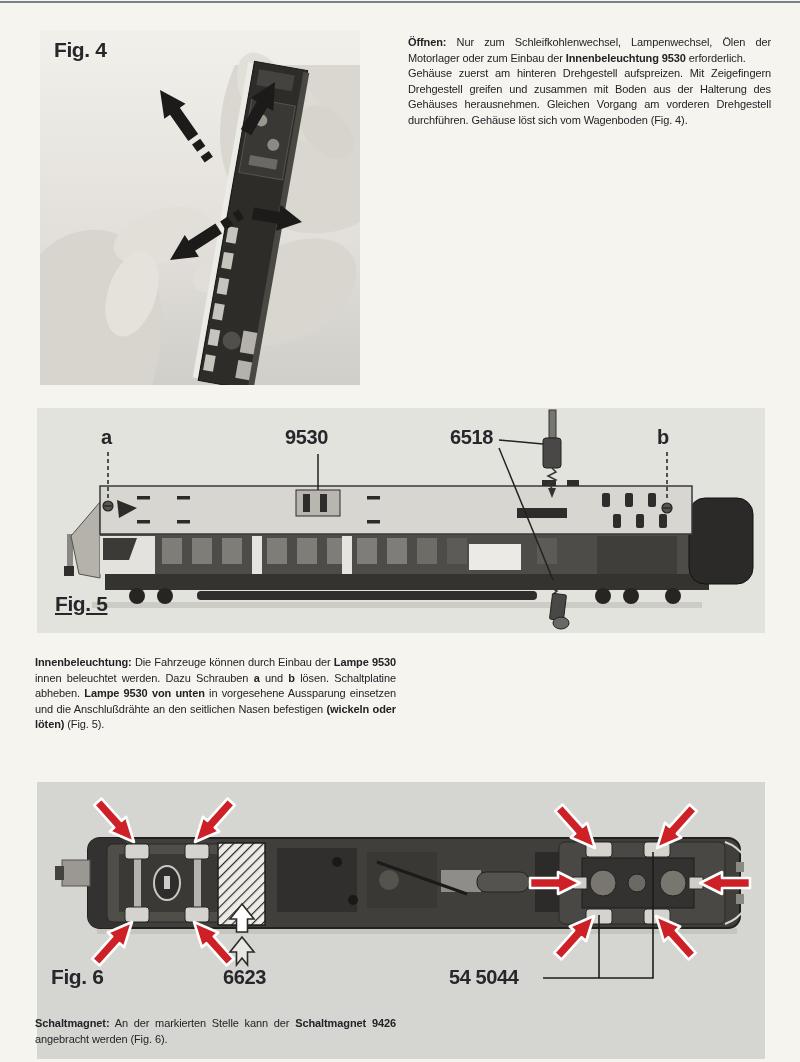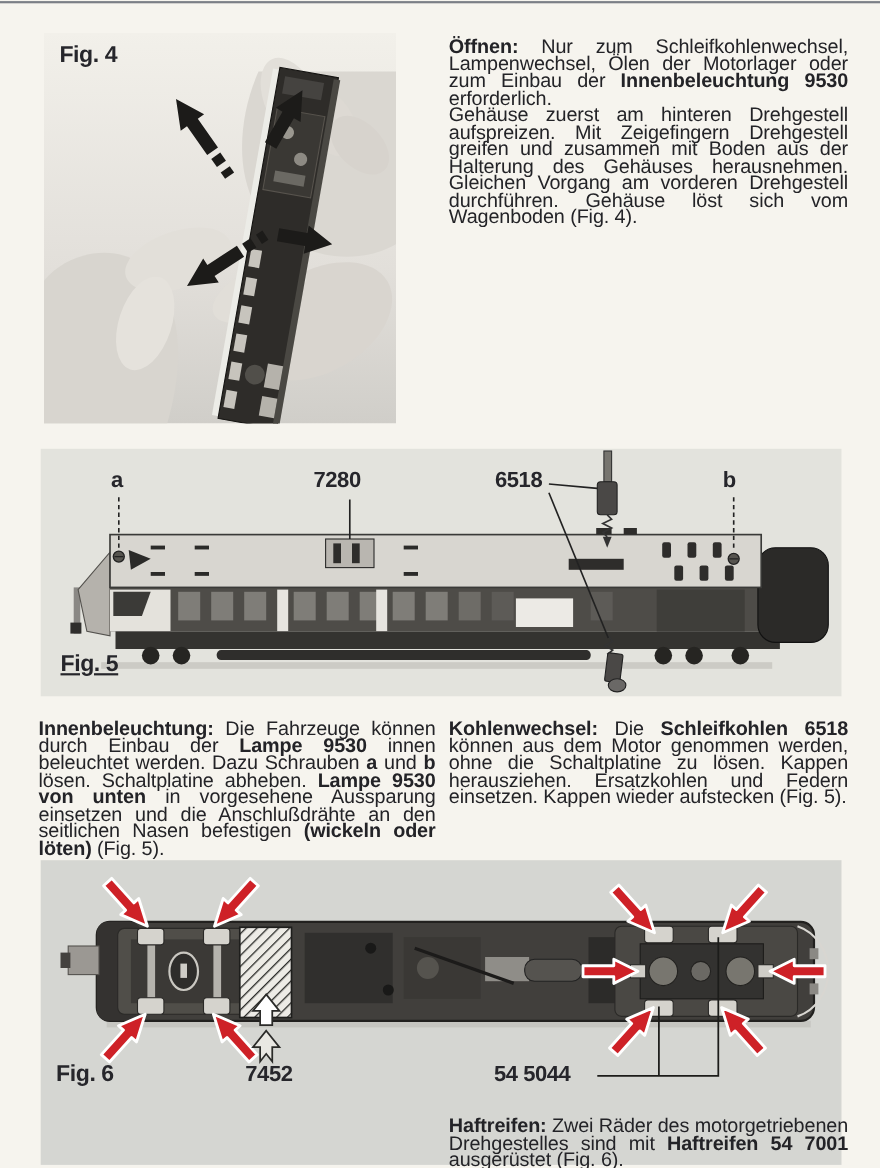--- a/index.html
+++ b/index.html
@@ -8,21 +8,21 @@
   }
   *{margin:0;padding:0;box-sizing:border-box;}
   body{background:#888;}
   .page{
     position:relative;width:800px;height:1062px;margin:0 auto;
     background:var(--paper);overflow:hidden;
     font-family:"Liberation Sans","DejaVu Sans",sans-serif;color:var(--ink);
   }
   .top-rule{position:absolute;left:0;top:1px;width:800px;height:2px;background:#7b7f86;}
   .textblock{
-    position:absolute;font-size:18px;line-height:15.5px;text-align:justify;
+    position:absolute;font-size:11px;line-height:15.5px;text-align:justify;
     white-space:pre-line;letter-spacing:-0.1px;color:var(--ink);
   }
   .textblock b{font-weight:700;}
   .figlabel{
     position:absolute;font-weight:700;font-size:21px;letter-spacing:-0.4px;color:#26262b;
   }
   .partlabel{
     position:absolute;font-weight:700;font-size:20px;letter-spacing:-0.4px;color:#26262b;
   }
   .panel{position:absolute;}
@@ -198,28 +198,27 @@
 
       <g stroke="#222" stroke-width="1.5">
         <line x1="71" y1="44" x2="71" y2="90" stroke-dasharray="4 3"></line>
         <line x1="630" y1="44" x2="630" y2="92" stroke-dasharray="4 3"></line>
         <line x1="281" y1="46" x2="281" y2="82"></line>
         <line x1="462" y1="32" x2="506" y2="36"></line>
         <line x1="462" y1="40" x2="516" y2="172"></line>
       </g>
     </svg>
     <div class="partlabel" style="left:64px;top:18px;">a</div>
-    <div class="partlabel" style="left:248px;top:18px;">7280</div>
+    <div class="partlabel" style="left:248px;top:18px;">9530</div>
     <div class="partlabel" style="left:413px;top:18px;">6518</div>
     <div class="partlabel" style="left:620px;top:18px;">b</div>
     <div class="figlabel" style="left:18px;top:184px;text-decoration:underline;">Fig. 5</div>
   </div>
 
   <div class="textblock" style="left:35px;top:655px;width:361px;"><b>Innenbeleuchtung:</b><span> Die Fahrzeuge können durch Einbau der </span><b>Lampe 9530</b><span> innen beleuchtet werden. Dazu Schrauben </span><b>a</b><span> und </span><b>b</b><span> lösen. Schaltplatine abheben. </span><b>Lampe 9530 von unten</b><span> in vorgesehene Aussparung einsetzen und die Anschlußdrähte an den seitlichen Nasen befestigen </span><b>(wickeln oder löten)</b><span> (Fig. 5).</span></div>
-  <div class="textblock" style="left:408px;top:655px;width:363px;"><b>Kohlenwechsel:</b><span> Die </span><b>Schleifkohlen 6518</b><span> können aus dem Motor genommen werden, ohne die Schaltplatine zu lösen. Kappen herausziehen. Ersatzkohlen und Federn einsetzen. Kappen wieder aufstecken (Fig. 5).</span></div>
 
   <div class="panel" style="left:37px;top:782px;width:728px;height:277px;background:var(--panel6);">
     <svg width="728" height="223" viewBox="0 0 728 223">
       <defs>
         <pattern id="hatch" width="7" height="7" patternTransform="rotate(45)" patternUnits="userSpaceOnUse">
           <rect width="7" height="7" fill="#edebe6"></rect>
           <line x1="0" y1="0" x2="0" y2="7" stroke="#2a2a28" stroke-width="2.4"></line>
         </pattern>
       </defs>
 
@@ -313,19 +312,19 @@
         <path transform="translate(205,122)" d="M0,0 L12,15 L5.5,15 L5.5,28 L-5.5,28 L-5.5,15 L-12,15 Z" fill="#ffffff" stroke="#2b2b29" stroke-width="1.6"></path>
         <path transform="translate(205,155)" d="M0,0 L12,15 L5.5,15 L5.5,28 L0,21 L-5.5,28 L-5.5,15 L-12,15 Z" fill="#e9e8e3" stroke="#2b2b29" stroke-width="1.6"></path>
       </g>
 
       <g stroke="#1c1c1a" stroke-width="1.6" fill="none">
         <polyline points="506,196 616,196 616,70"></polyline>
         <line x1="562" y1="196" x2="562" y2="133"></line>
       </g>
     </svg>
     <div class="figlabel" style="left:14px;top:183px;">Fig. 6</div>
-    <div class="partlabel" style="left:186px;top:184px;">7452</div>
+    <div class="partlabel" style="left:186px;top:184px;">6623</div>
     <div class="partlabel" style="left:412px;top:184px;">54 5044</div>
   </div>
 
-  <div class="textblock" style="left:408px;top:1016px;width:363px;"><b>Haftreifen:</b><span> Zwei Räder des motorgetriebenen Drehgestelles sind mit </span><b>Haftreifen 54 7001</b><span> ausgerüstet (Fig. 6).</span></div>
+  <div class="textblock" style="left:35px;top:1016px;width:361px;"><b>Schaltmagnet:</b><span> An der markierten Stelle kann der </span><b>Schaltmagnet 9426</b><span> angebracht werden (Fig. 6).</span></div>
 
 </div>
 
 </body></html>

